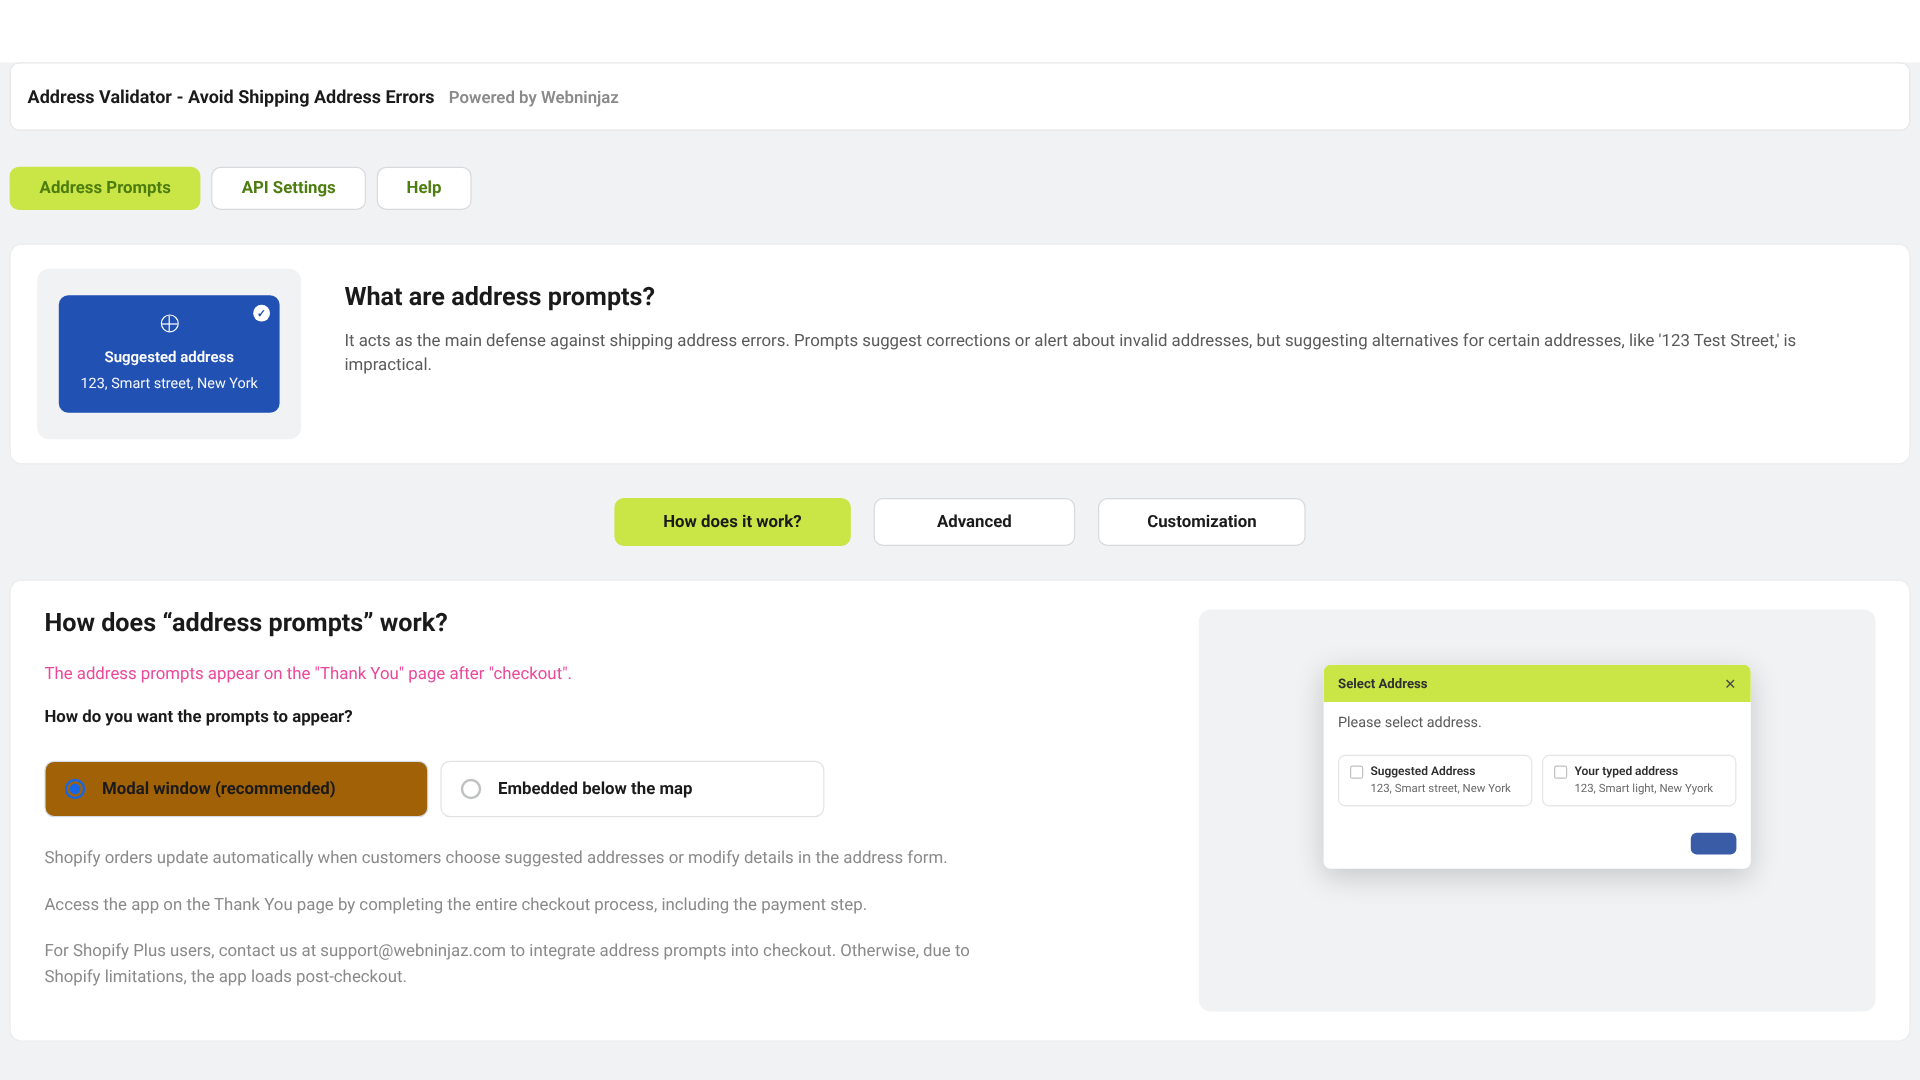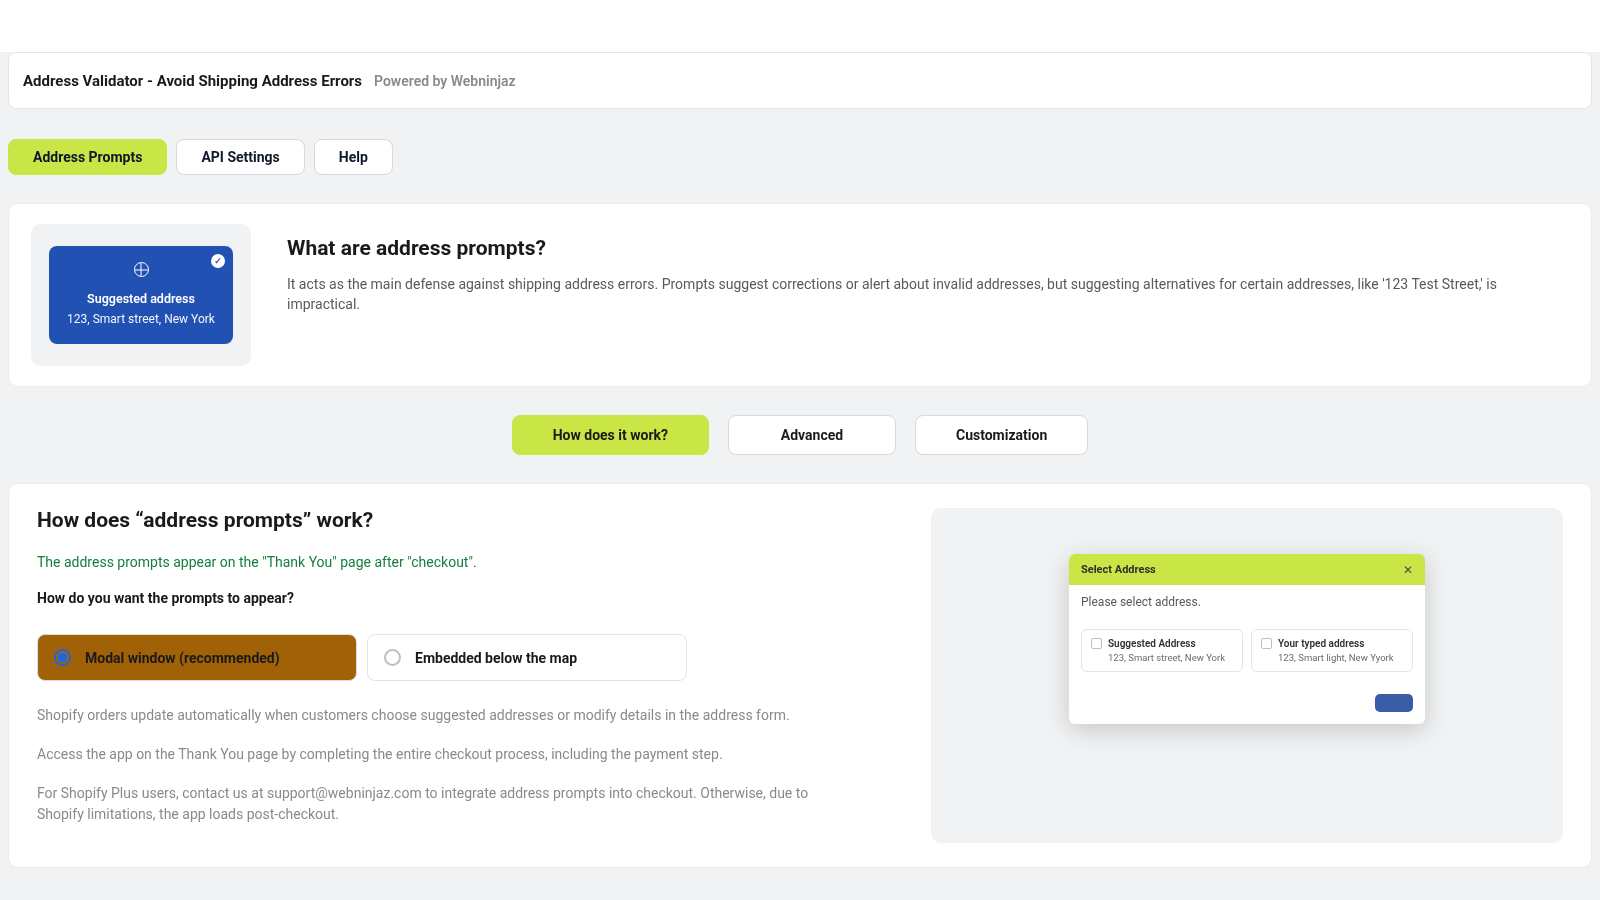--- a/index.html
+++ b/index.html
@@ -2,21 +2,21 @@
 <html><head>
 <meta charset="utf-8">
 <style>
 * { margin:0; padding:0; box-sizing:border-box; font-family:-apple-system,BlinkMacSystemFont,"Segoe UI",Roboto,Helvetica,Arial,sans-serif; }
 body { background:#fff; width:1600px; height:900px; overflow:hidden; }
 .page-wrap { background:#f1f2f4; min-height:calc(100% - 52px); margin-top:52px; padding:0 8px 20px 8px; }
 .header-bar { background:#fff; border:1px solid #e5e5e5; border-radius:8px; padding:18px 14px; }
 .header-bar .title { font-size:15px; font-weight:700; color:#1a1a1a; display:inline; }
 .header-bar .subtitle { font-size:14px; font-weight:600; color:#8a8a8a; margin-left:8px; display:inline; }
 .tabs-row { display:flex; gap:9px; margin-top:30px; }
-.tab-btn { border:1px solid #d7d9dc; background:#fff; border-radius:8px; padding:9px 24px; font-size:14px; font-weight:700; color:#0f172a; cursor:pointer; }
+.tab-btn { border:1px solid #d7d9dc; background:#fff; border-radius:8px; padding:9px 24px; font-size:14px; font-weight:700; color:#4d7c0f; cursor:pointer; }
 .tab-btn.active { background:#c9e546; border-color:#c9e546; }
 .card { background:#fff; border:1px solid #ececec; border-radius:10px; }
 .info-card { margin-top:28px; padding:20px 22px; display:flex; gap:36px; align-items:flex-start; }
 .preview-box { background:#f1f2f4; border-radius:10px; padding:22px 18px; display:flex; gap:10px; flex-shrink:0; }
 .addr-card { width:184px; border-radius:8px; padding:16px 12px 18px 12px; position:relative; text-align:center; }
 .addr-suggested { background:#2251b4; color:#fff; }
 .addr-entered { background:#fff; color:#303030; box-shadow:0 2px 8px rgba(0,0,0,0.1); padding-top:24px; }
 .addr-card .globe { width:15px; height:15px; border:1.5px solid #fff; border-radius:50%; position:relative; display:inline-block; }
 .addr-card .globe::before { content:""; position:absolute; top:0; bottom:0; left:50%; width:1px; background:#fff; transform:translateX(-50%); }
 .addr-card .globe::after { content:""; position:absolute; left:0; right:0; top:50%; height:1px; background:#fff; transform:translateY(-50%); }
@@ -27,31 +27,31 @@
 .addr-entered .addr-line { color:#4a4a4a; }
 .info-text { flex:1; padding-top:12px; padding-right:20px; }
 .info-text h2 { font-size:21px; font-weight:700; color:#1a1a1a; margin-bottom:14px; }
 .info-text p { font-size:14px; color:#5a5a5a; line-height:1.45; }
 .sub-tabs { display:flex; gap:19px; justify-content:center; margin-top:28px; }
 .sub-tab-btn { border:1px solid #d7d9dc; background:#fff; border-radius:8px; padding:11px 40px; font-size:14px; font-weight:700; color:#1a1a1a; cursor:pointer; min-width:168px; }
 .sub-tab-btn.active { background:#c9e546; border-color:#c9e546; }
 .work-card { margin-top:28px; padding:24px 28px; display:flex; gap:50px; }
 .work-left { flex:1; }
 .work-left h2 { font-size:21px; font-weight:700; color:#1a1a1a; margin-bottom:22px; }
-.work-left .para { font-size:14px; color:#15803d; margin-bottom:16px; }
+.work-left .para { font-size:14px; color:#ec4899; margin-bottom:16px; }
 .work-left .q { font-size:14px; font-weight:700; color:#1a1a1a; margin-bottom:28px; margin-top:20px; }
 .radio-row { display:flex; gap:10px; margin-bottom:24px; }
 .radio-option { flex:0 0 320px; border:1px solid #e3e3e3; border-radius:8px; padding:14px 16px; display:flex; align-items:center; gap:14px; cursor:pointer; }
 .radio-option.selected { background:#a16207; border-color:#d6dde8; }
 .radio-dot { width:17px; height:17px; border:2px solid #bfc0c2; border-radius:50%; flex-shrink:0; position:relative; }
 .radio-option.selected .radio-dot { border-color:#1866e4; }
 .radio-option.selected .radio-dot::after { content:""; position:absolute; top:2px; left:2px; right:2px; bottom:2px; background:#1866e4; border-radius:50%; }
 .radio-option .rlabel { font-size:14px; font-weight:700; color:#1a1a1a; }
 .note { font-size:14px; color:#8a8a8a; line-height:1.5; margin-bottom:18px; max-width:820px; }
-.work-right { width:632px; background:#f1f2f4; border-radius:10px; padding:46px 20px; display:flex; align-items:flex-start; justify-content:center; }
+.work-right { width:564px; background:#f1f2f4; border-radius:10px; padding:46px 20px; display:flex; align-items:flex-start; justify-content:center; }
 .modal-prev { width:356px; background:#fff; border-radius:6px; box-shadow:0 6px 24px rgba(0,0,0,0.18); overflow:hidden; }
 .modal-head { background:#c9e546; padding:9px 12px; display:flex; justify-content:space-between; align-items:center; }
 .modal-head .mt { font-size:11px; font-weight:700; color:#303030; }
 .modal-head .mx { font-size:12px; color:#4a4a4a; cursor:pointer; line-height:1; }
 .modal-body { padding:10px 12px 12px 12px; }
 .modal-body .msg { font-size:12px; color:#5a5a5a; margin-bottom:20px; }
 .modal-opts { display:flex; gap:8px; }
 .modal-opt { flex:1; border:1px solid #e4e4e4; border-radius:6px; padding:8px 9px; }
 .modal-opt .oh { display:flex; align-items:center; gap:6px; margin-bottom:3px; }
 .modal-opt .chk { width:11px; height:11px; border:1.3px solid #bfc0c2; border-radius:2px; flex-shrink:0; }

